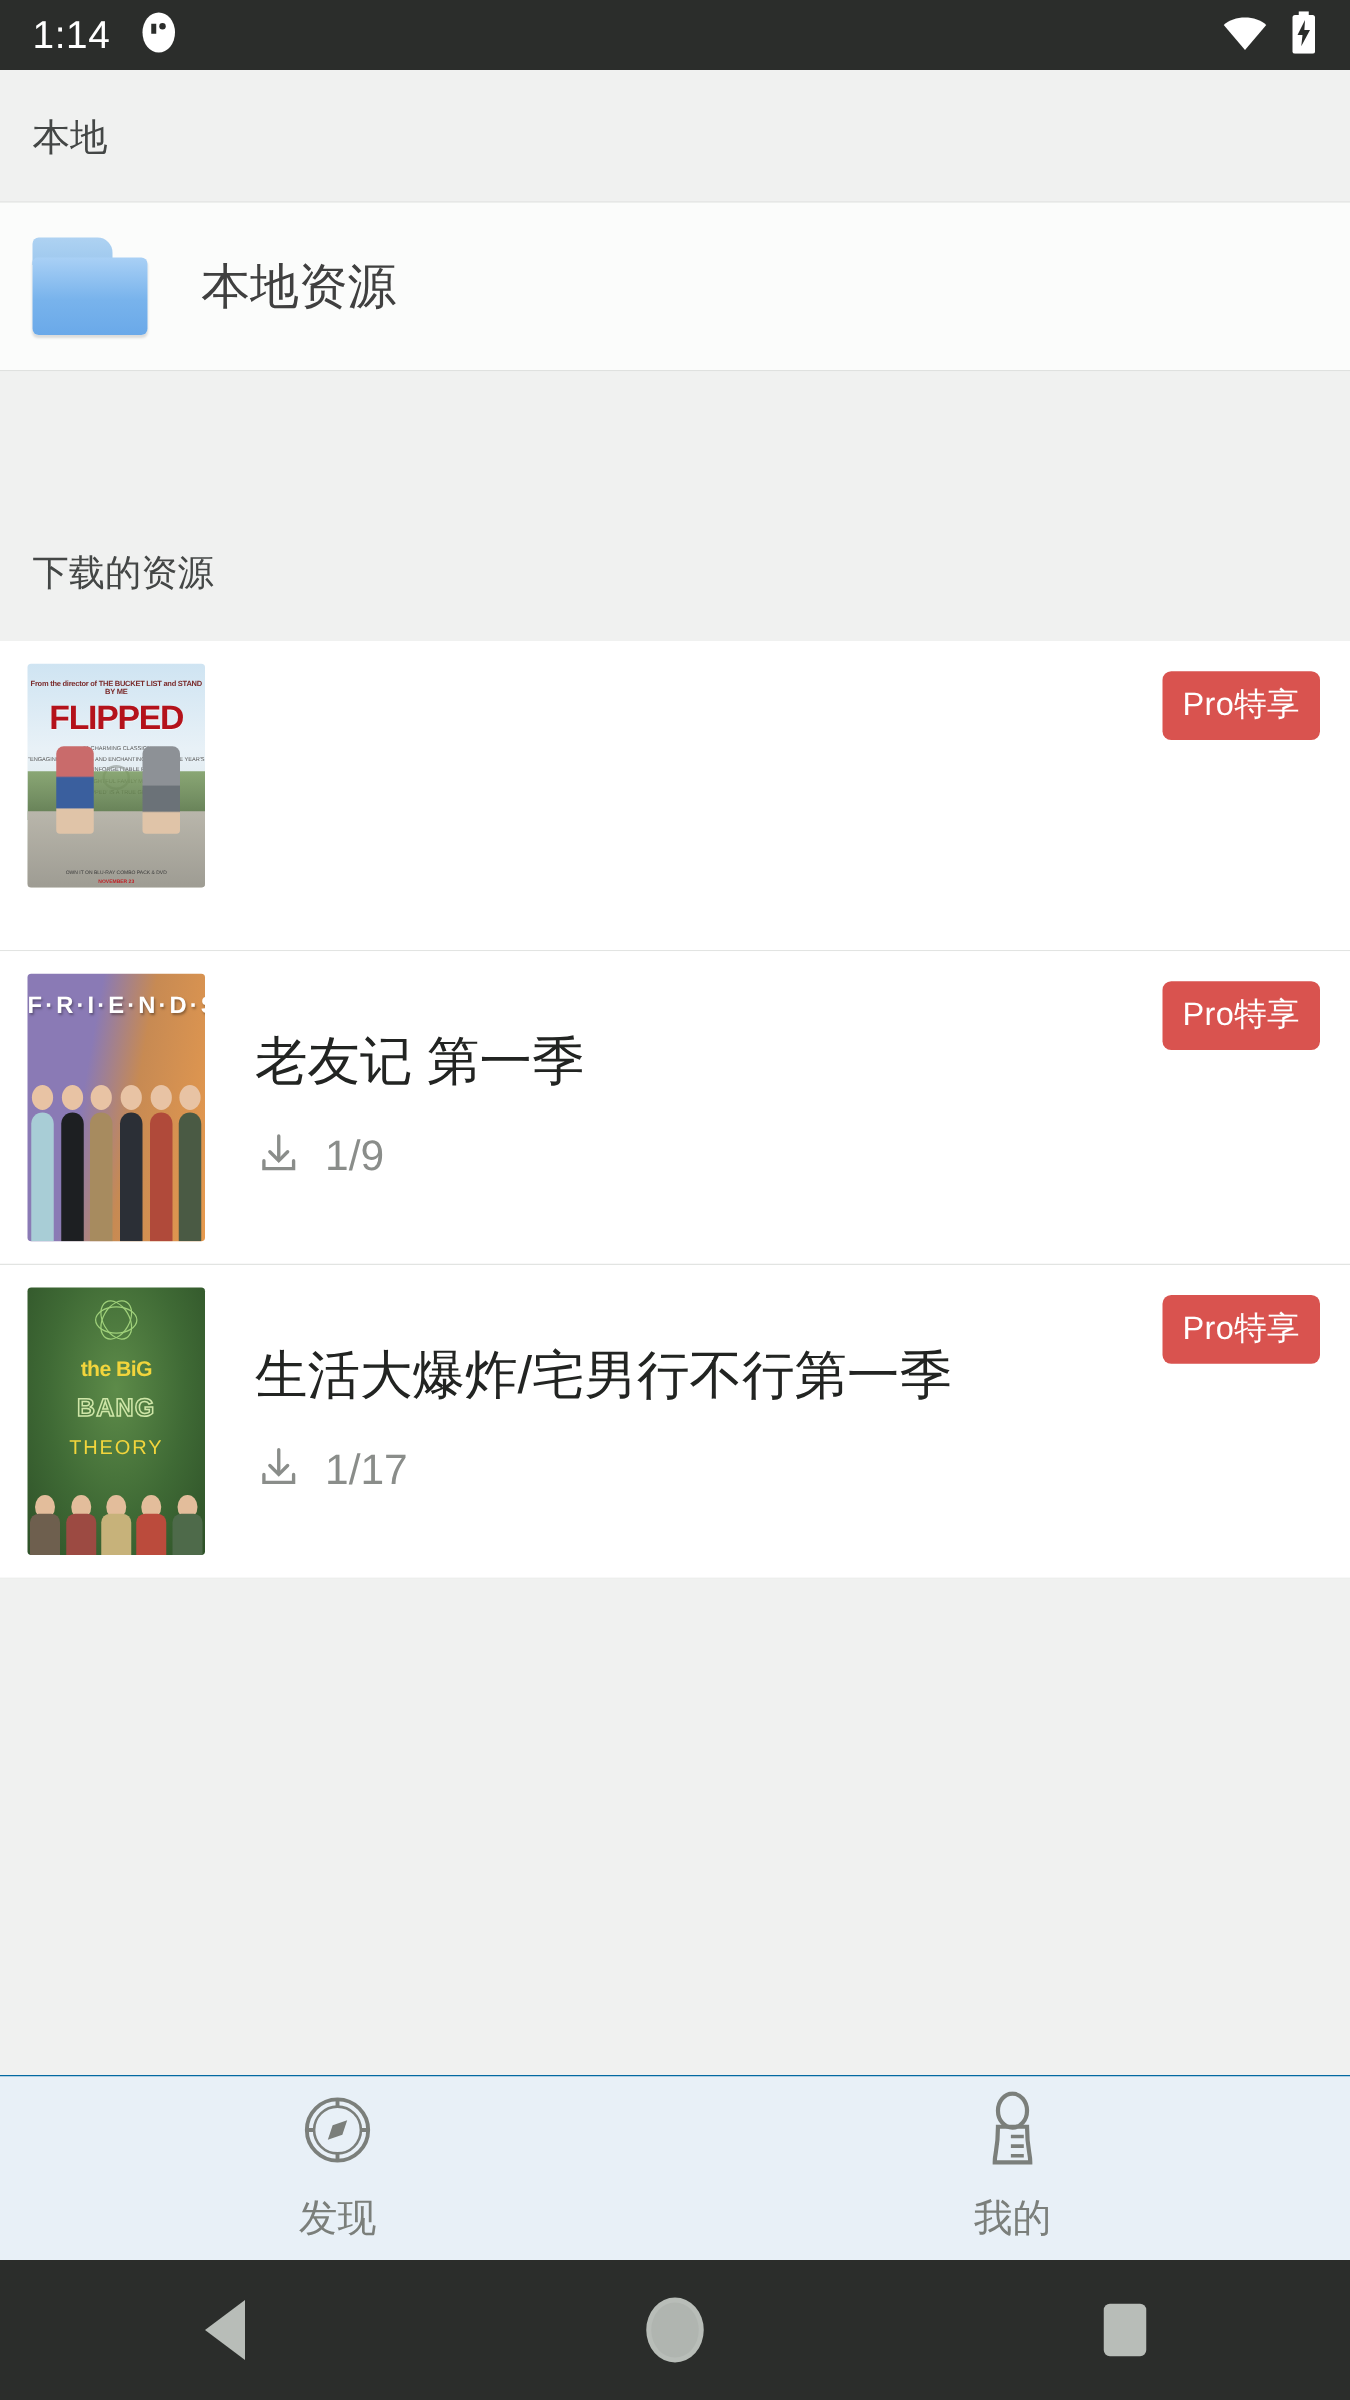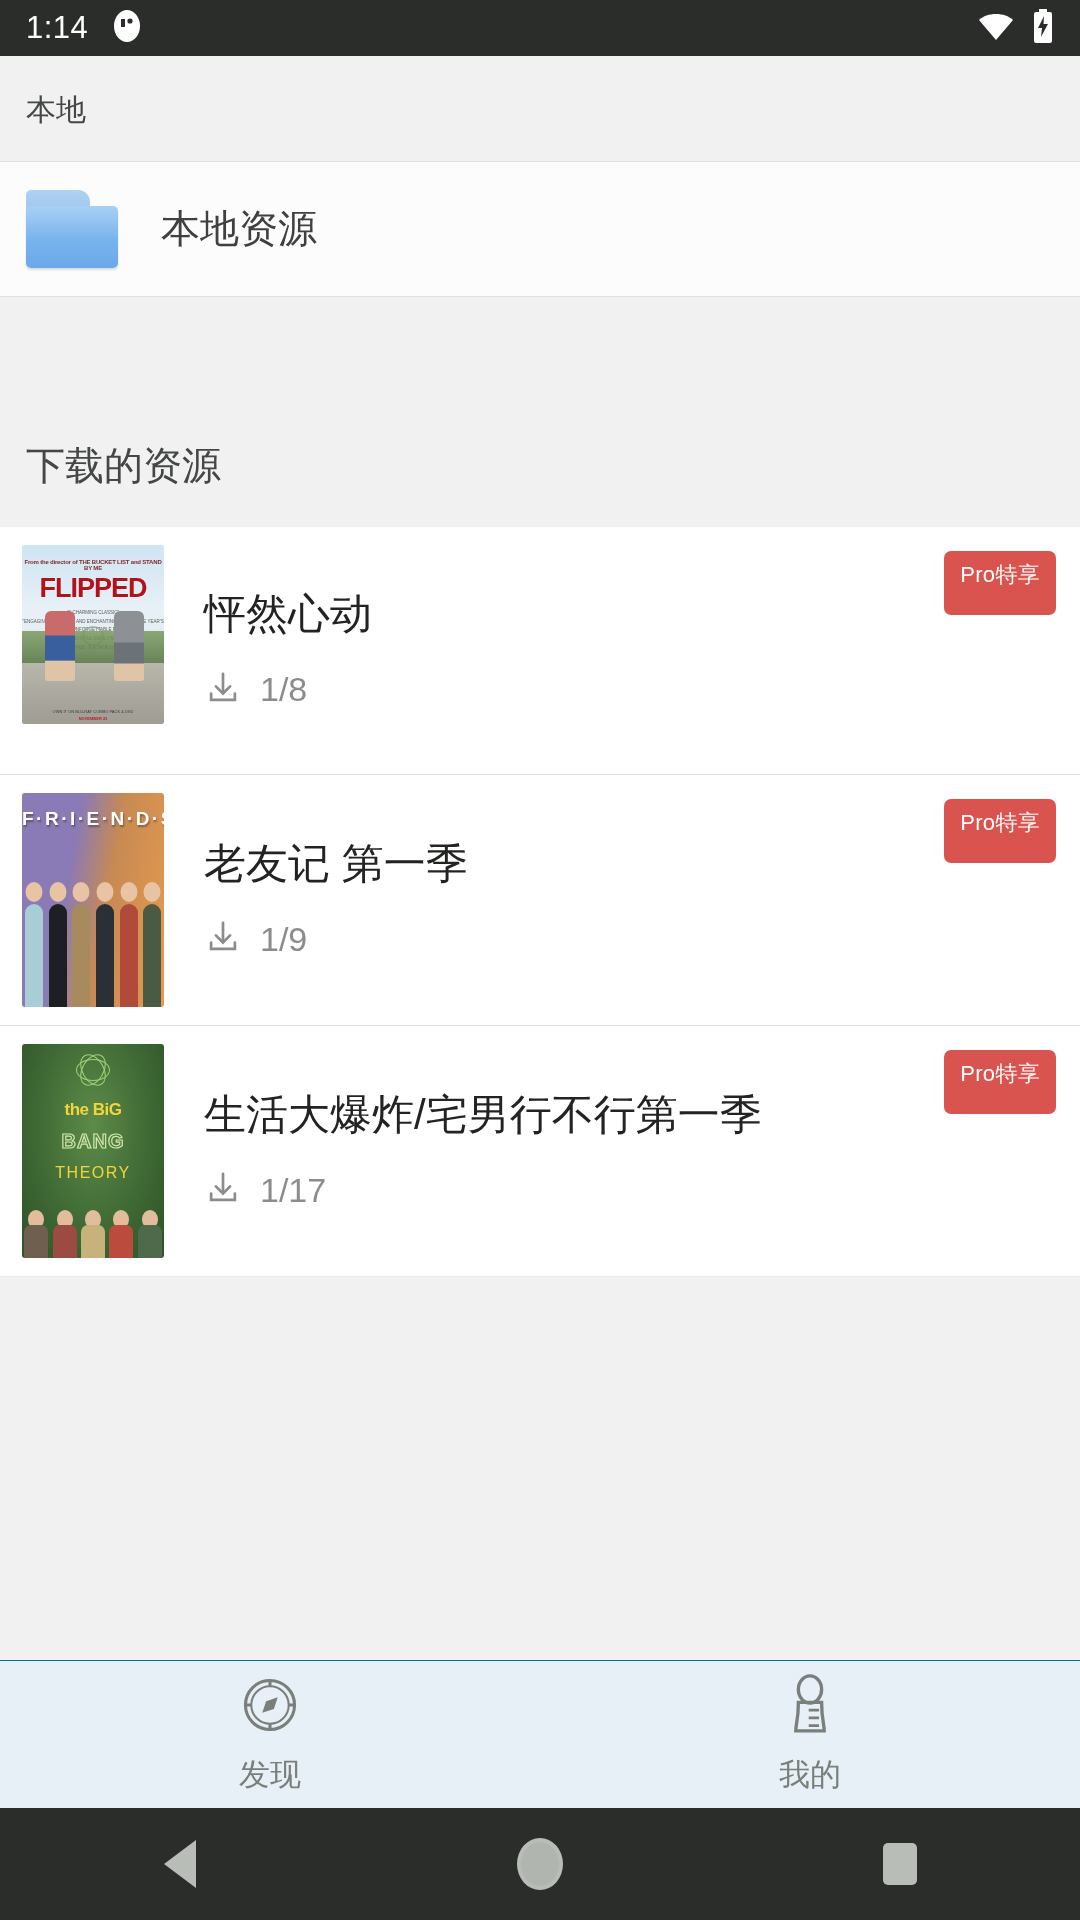--- a/index.html
+++ b/index.html
@@ -43,43 +43,43 @@
     box-shadow:0 2px 2px rgba(0,0,0,0.13);
   }
   .local-label { font-size:39px; color:#404040; margin-left:43px; }
 
   
   .gap { background:#f0f1f0; flex:0 0 auto; }
 
   
   .downloads-header {
     background:#f0f1f0; padding:46px 26px 34px 26px;
-    font-size:39px; color:#444746; flex:0 0 auto;
+    font-size:29px; color:#444746; flex:0 0 auto;
   }
 
   
   .dl-list { background:#ffffff; flex:0 0 auto; }
   .dl-item {
     position:relative; display:flex; padding:18px 24px 18px 22px;
     border-bottom:1px solid #e2e4e2; background:#ffffff; min-height:248px;
   }
   .dl-item:last-child { border-bottom:none; }
 
   .poster { width:142px; height:214px; flex:0 0 142px; border-radius:3px; overflow:hidden; position:relative; background:#ddd; }
   .poster.tall { height:179px; }
 
   .dl-info { flex:1; display:flex; flex-direction:column; justify-content:center; padding-left:40px; padding-right:20px; }
   .dl-title { font-size:42px; color:#222422; line-height:1.15; }
   .dl-count-row { display:flex; align-items:center; margin-top:30px; }
   .dl-count { font-size:34px; color:#8a8d8a; margin-left:18px; }
 
   .pro-badge {
     position:absolute; right:24px; top:24px;
-    background:#d9534f; color:#ffffff; font-size:22px;
-    padding:9px 16px 25px 16px; border-radius:7px; letter-spacing:0.3px;
+    background:#d9534f; color:#ffffff; font-size:26px;
+    padding:9px 16px 11px 16px; border-radius:7px; letter-spacing:0.3px;
   }
 
   
   .filler { background:#f0f1f0; flex:1 1 auto; border-top:1px solid #eceeec; }
 
   
   .bottomnav {
     flex:0 0 148px; height:148px; background:#e8f0f7;
     border-top:1px solid #0369a1; display:flex; align-items:center;
   }
@@ -202,33 +202,20 @@
         <div class="fl-laurel"></div>
         <div class="fl-trees"></div>
         <div class="fl-road"></div>
         <div class="kid kid1"></div>
         <div class="kid kid2"></div>
         <div class="fl-bottom">
           <div>OWN IT ON BLU-RAY COMBO PACK &amp; DVD</div>
           <div class="fl-red">NOVEMBER 23</div>
         </div>
       </div>
-      <div class="dl-info">
-        <div class="dl-title">怦然心动</div>
-        <div class="dl-count-row">
-          <span>
-            <svg width="38" height="38" viewBox="0 0 24 24" fill="none" stroke="#8a8d8a" stroke-width="1.7" stroke-linecap="round">
-              <path d="M12 3 v12"></path>
-                <path d="M7.5 11 L12 15.5 L16.5 11"></path>
-              <path d="M4.5 15.5 v4 h15 v-4"></path>
-            </svg>
-          </span>
-          <span class="dl-count">1/8</span>
-        </div>
-      </div>
       <span class="pro-badge">Pro特享</span>
     </div>
 
     <div class="dl-item">
       <div class="poster p-friends">
         <div class="fr-title">F·R·I·E·N·D·S</div>
         <div class="fr-cast">
           <div class="fr-p">
               <span class="fr-head"></span>
               <span class="fr-body" style="background:#a8cdd6"></span>

